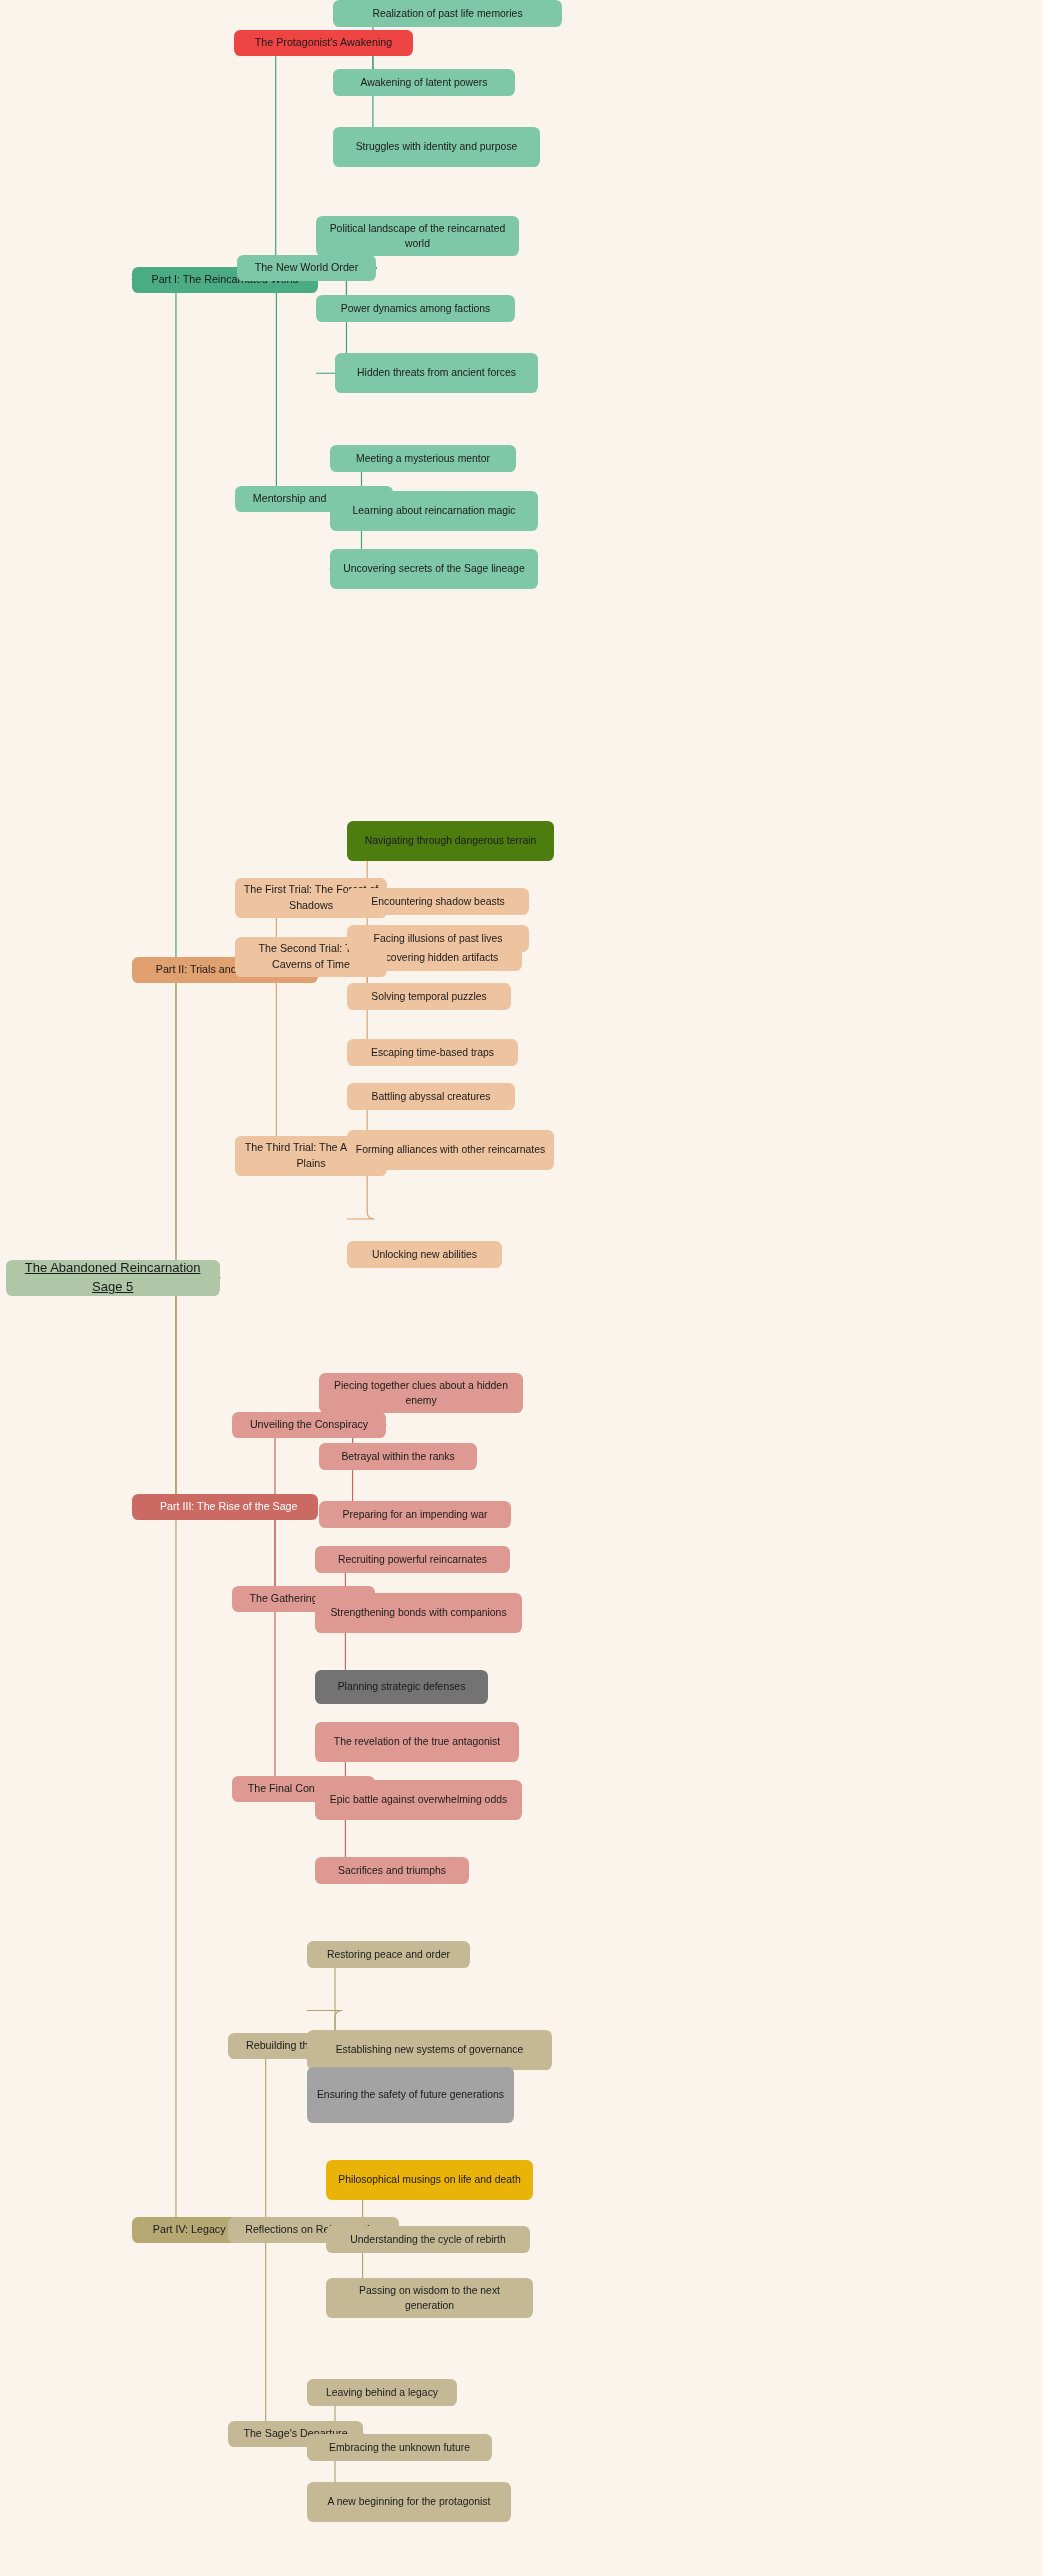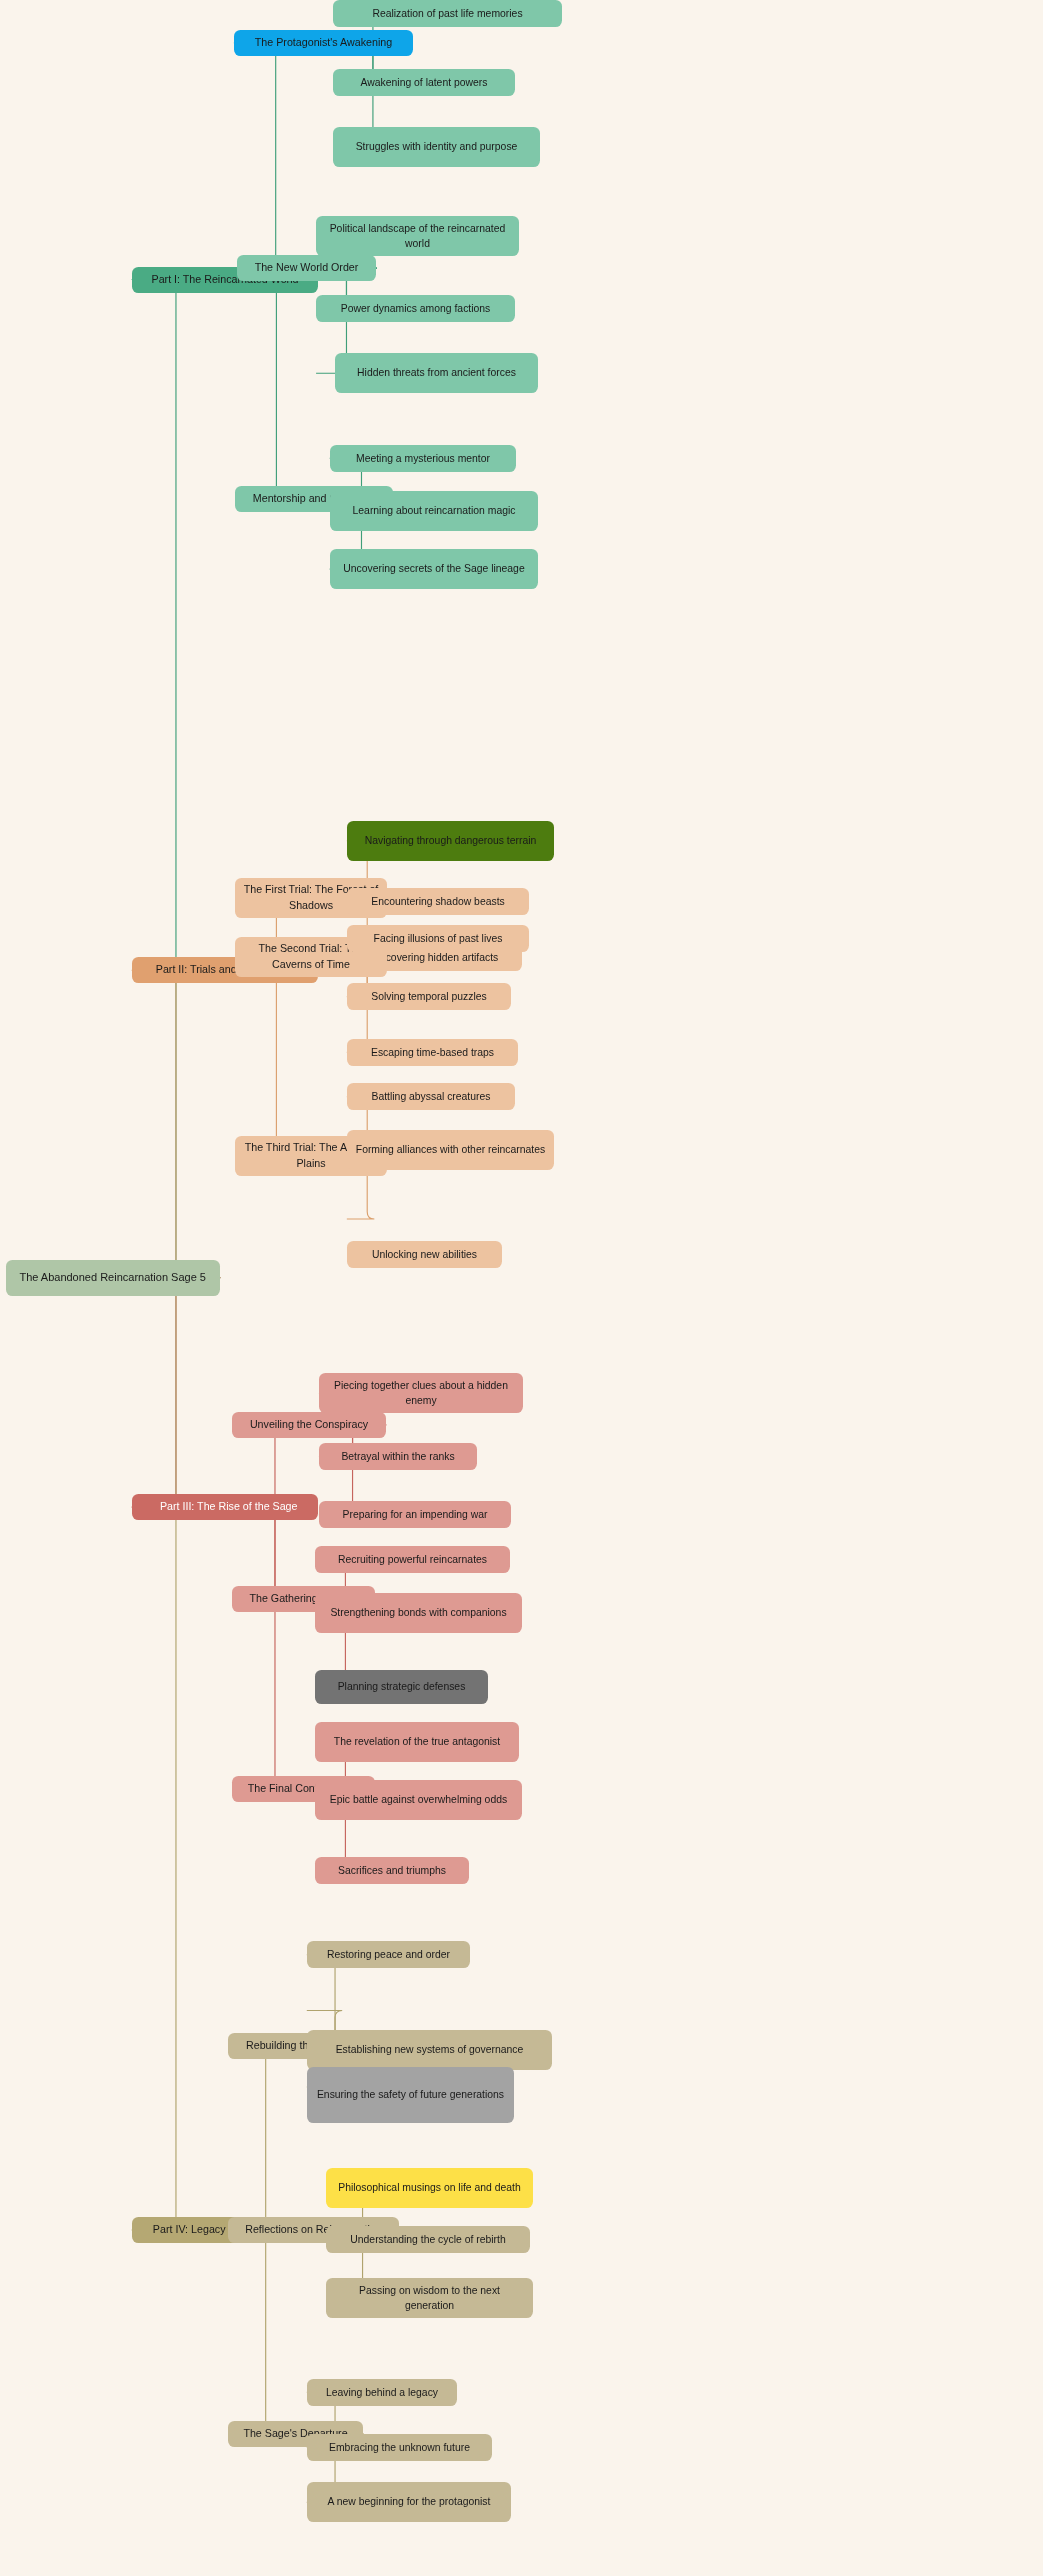--- a/index.html
+++ b/index.html
@@ -15,21 +15,21 @@
     position:absolute;
     box-sizing:border-box;
     display:flex;align-items:center;justify-content:center;
     text-align:center;
     border-radius:6.4px;
     padding:4.3px 8.6px;
     line-height:1.45;
     color:#1a1a1a;
     font-size:10.4px;
   }
-  .node.root{font-size:11px;}
+  .node.root{font-size:13px;text-decoration:underline;}
   .node.lvl1{font-size:10.7px;}
   .node.lvl2{font-size:10.7px;}
   .node.lvl3{font-size:10.4px;}
 </style>
 </head>
 <body>
 
 <div id="canvas">
   <svg id="links" viewBox="0 0 1460 3603" width="1044" height="2576">
       <path d="M 308 1787 L 236 1787 Q 246 1787 246 1777 L 246 401 Q 246 391 256 391 L 184 391" fill="none" stroke="#3f9e79" stroke-width="1.6"></path>
@@ -81,21 +81,21 @@
       <path d="M 558 3119 L 500 3119 Q 507 3119 507 3126 L 507 3126 Q 507 3133 514 3133 L 456 3133" fill="none" stroke="#b0a36e" stroke-width="1.6"></path>
       <path d="M 558 3119 L 497 3119 Q 507 3119 507 3129 L 507 3204 Q 507 3214 517 3214 L 456 3214" fill="none" stroke="#b0a36e" stroke-width="1.6"></path>
       <path d="M 424 3119 L 361.5 3119 Q 371.5 3119 371.5 3129 L 371.5 3394 Q 371.5 3404 381.5 3404 L 319 3404" fill="none" stroke="#b0a36e" stroke-width="1.6"></path>
       <path d="M 508 3404 L 458.5 3404 Q 468.5 3404 468.5 3394 L 468.5 3356 Q 468.5 3346 478.5 3346 L 429 3346" fill="none" stroke="#b0a36e" stroke-width="1.6"></path>
       <path d="M 508 3404 L 459 3404 Q 468.5 3404 468.5 3413.5 L 468.5 3413.5 Q 468.5 3423 478 3423 L 429 3423" fill="none" stroke="#b0a36e" stroke-width="1.6"></path>
       <path d="M 508 3404 L 458.5 3404 Q 468.5 3404 468.5 3414 L 468.5 3490 Q 468.5 3500 478.5 3500 L 429 3500" fill="none" stroke="#b0a36e" stroke-width="1.6"></path>
     </svg>
   <div id="nodes">
       <div class="node root" style="left: 5.7px; top: 1260px; width: 214px; height: 36px; background: rgb(175, 198, 167);">The Abandoned Reincarnation Sage 5</div>
       <div class="node lvl1" style="left: 132px; top: 267px; width: 186px; height: 26px; background: rgb(74, 171, 132); color: rgb(26, 26, 26);">Part I: The Reincarnated World</div>
-      <div class="node lvl2" style="left: 234px; top: 30px; width: 179px; height: 26px; background: #0ea5e9;">The Protagonist's Awakening</div>
+      <div class="node lvl2" style="left: 234px; top: 30px; width: 179px; height: 26px; background: #ef4444;">The Protagonist's Awakening</div>
       <div class="node lvl3" style="left: 333px; top: 0px; width: 229px; height: 27px; background: rgb(127, 199, 169);">Realization of past life memories</div>
       <div class="node lvl3" style="left: 333px; top: 69px; width: 182px; height: 27px; background: rgb(127, 199, 169);">Awakening of latent powers</div>
       <div class="node lvl3" style="left: 333px; top: 127px; width: 207px; height: 40px; background: rgb(127, 199, 169);">Struggles with identity and purpose</div>
       <div class="node lvl2" style="left: 237px; top: 255px; width: 139px; height: 26px; background: rgb(127, 199, 169);">The New World Order</div>
       <div class="node lvl3" style="left: 316px; top: 216px; width: 203px; height: 40px; background: rgb(127, 199, 169);">Political landscape of the reincarnated world</div>
       <div class="node lvl3" style="left: 316px; top: 295px; width: 199px; height: 27px; background: rgb(127, 199, 169);">Power dynamics among factions</div>
       <div class="node lvl3" style="left: 316px; top: 353px; width: 203px; height: 40px; background: rgb(127, 199, 169); margin-left: 19px;">Hidden threats from ancient forces</div>
       <div class="node lvl2" style="left: 235px; top: 486px; width: 158px; height: 26px; background: rgb(127, 199, 169);">Mentorship and Guidance</div>
       <div class="node lvl3" style="left: 330px; top: 445px; width: 186px; height: 27px; background: rgb(127, 199, 169);">Meeting a mysterious mentor</div>
       <div class="node lvl3" style="left: 330px; top: 491px; width: 208px; height: 40px; background: rgb(127, 199, 169);">Learning about reincarnation magic</div>
@@ -125,21 +125,21 @@
       <div class="node lvl2" style="left: 232px; top: 1776px; width: 143px; height: 26px; background: rgb(222, 154, 146);">The Final Confrontation</div>
       <div class="node lvl3" style="left: 315px; top: 1722px; width: 204px; height: 40px; background: rgb(222, 154, 146);">The revelation of the true antagonist</div>
       <div class="node lvl3" style="left: 315px; top: 1780px; width: 207px; height: 40px; background: rgb(222, 154, 146);">Epic battle against overwhelming odds</div>
       <div class="node lvl3" style="left: 315px; top: 1857px; width: 154px; height: 27px; background: rgb(222, 154, 146);">Sacrifices and triumphs</div>
       <div class="node lvl1" style="left: 132px; top: 2217px; width: 172px; height: 26px; background: rgb(181, 168, 115); color: rgb(26, 26, 26);">Part IV: Legacy of the Sage</div>
       <div class="node lvl2" style="left: 228px; top: 2033px; width: 135px; height: 26px; background: rgb(197, 185, 149);">Rebuilding the World</div>
       <div class="node lvl3" style="left: 307px; top: 1941px; width: 163px; height: 27px; background: rgb(197, 185, 149);">Restoring peace and order</div>
       <div class="node lvl3" style="left: 307px; top: 1990px; width: 245px; height: 40px; background: rgb(197, 185, 149); margin-top: 40px;">Establishing new systems of governance</div>
       <div class="node lvl3" style="left: 307px; top: 2067px; width: 207px; height: 56px; background: #a3a3a3;">Ensuring the safety of future generations</div>
       <div class="node lvl2" style="left: 228px; top: 2217px; width: 171px; height: 26px; background: rgb(197, 185, 149);">Reflections on Reincarnation</div>
-      <div class="node lvl3" style="left: 326px; top: 2160px; width: 207px; height: 40px; background: #fde047; margin-top: 8px;">Philosophical musings on life and death</div>
+      <div class="node lvl3" style="left: 326px; top: 2160px; width: 207px; height: 40px; background: #eab308;">Philosophical musings on life and death</div>
       <div class="node lvl3" style="left: 326px; top: 2226px; width: 204px; height: 27px; background: rgb(197, 185, 149);">Understanding the cycle of rebirth</div>
       <div class="node lvl3" style="left: 326px; top: 2278px; width: 207px; height: 40px; background: rgb(197, 185, 149);">Passing on wisdom to the next generation</div>
       <div class="node lvl2" style="left: 228px; top: 2421px; width: 135px; height: 26px; background: rgb(197, 185, 149);">The Sage's Departure</div>
       <div class="node lvl3" style="left: 307px; top: 2379px; width: 150px; height: 27px; background: rgb(197, 185, 149);">Leaving behind a legacy</div>
       <div class="node lvl3" style="left: 307px; top: 2434px; width: 185px; height: 27px; background: rgb(197, 185, 149);">Embracing the unknown future</div>
       <div class="node lvl3" style="left: 307px; top: 2482px; width: 204px; height: 40px; background: rgb(197, 185, 149);">A new beginning for the protagonist</div>
     </div>
 </div>
 
 

